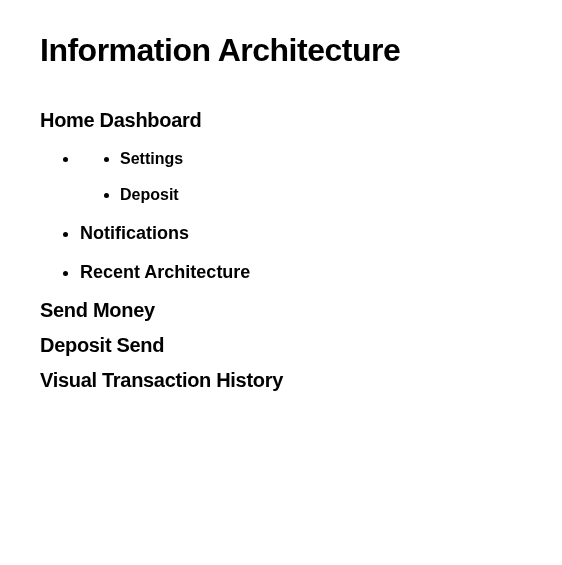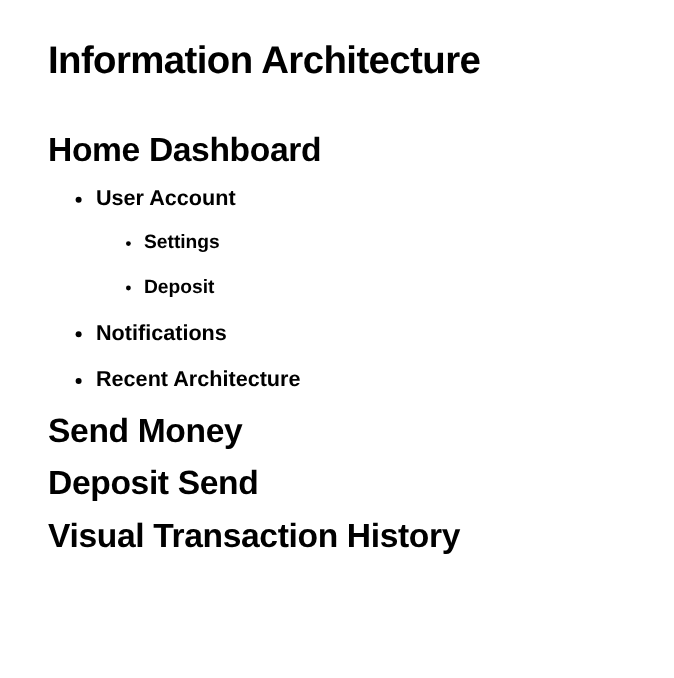--- a/index.html
+++ b/index.html
@@ -14,21 +14,21 @@
       padding: 32px 40px;
       width: 562px;
     }
     .title {
       font-size: 32px;
       font-weight: 700;
       margin-bottom: 40px;
       letter-spacing: -0.5px;
     }
     .section-heading {
-      font-size: 28px;
+      font-size: 20px;
       font-weight: 700;
       margin-top: 6px;
       margin-bottom: 12px;
       letter-spacing: -0.3px;
     }
     ul {
       list-style-type: disc;
       padding-left: 40px;
     }
     ul ul {
@@ -52,21 +52,20 @@
   </style>
 </head>
 <body>
 
 <h1 class="title">Information Architecture</h1>
 
 <h2 class="section-heading">Home Dashboard</h2>
 
 <ul class="top-list">
   <li>
-    <span>User Account</span>
     <ul>
       <li>
         <span>Settings</span>
       </li>
       <li>
         <span>Deposit</span>
       </li>
     </ul>
   </li>
   <li>

